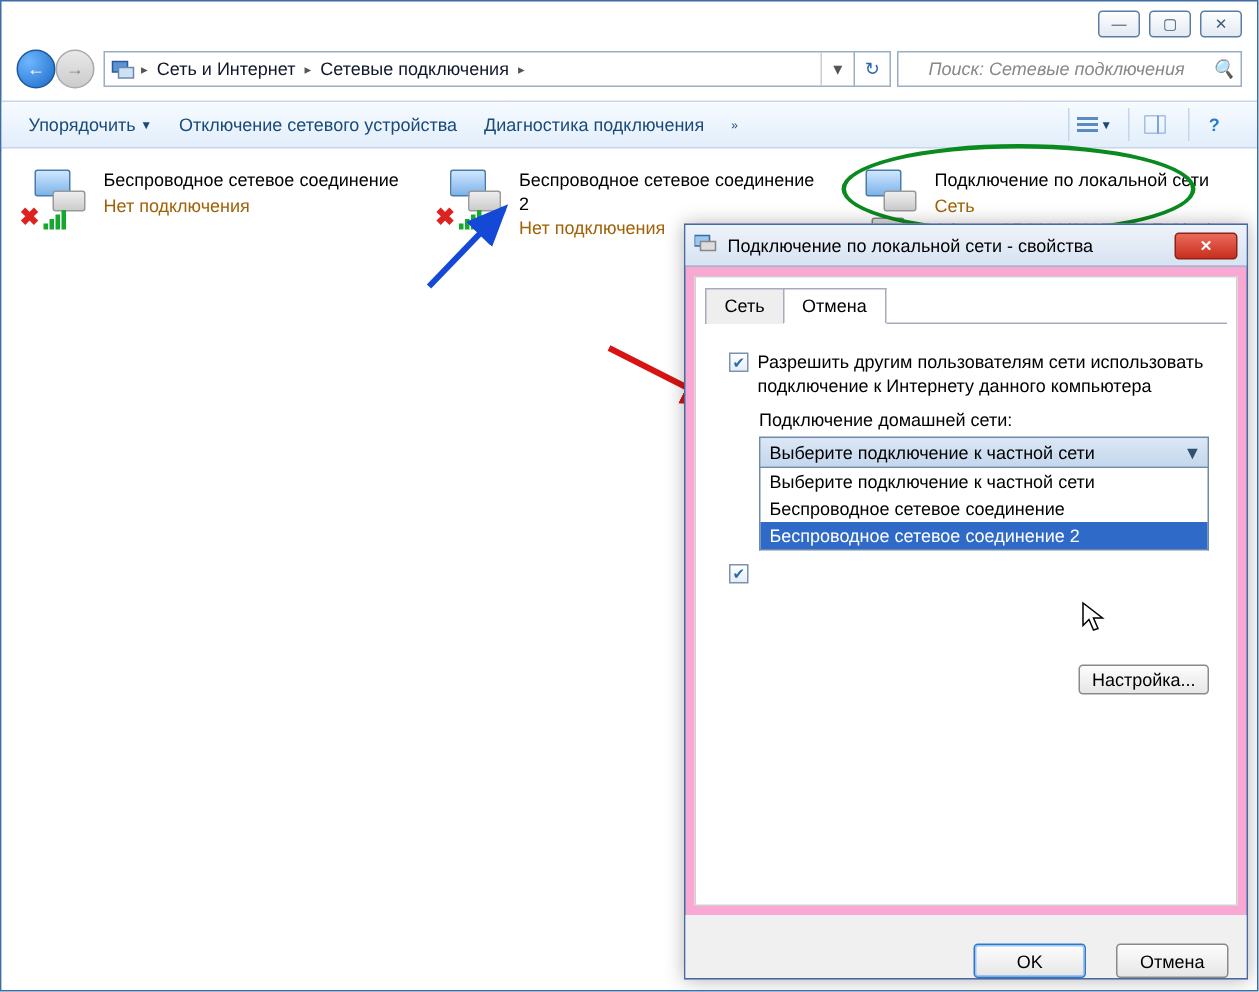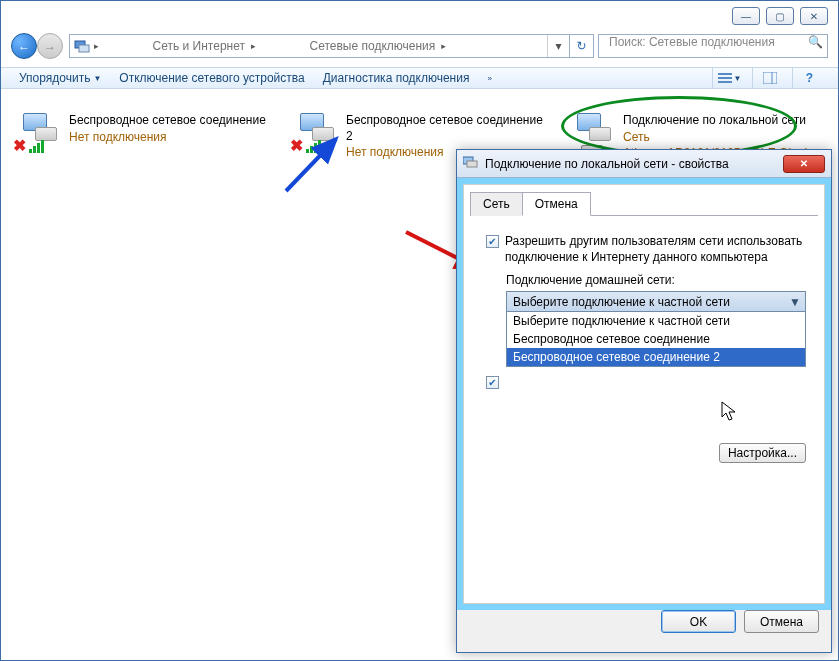--- a/index.html
+++ b/index.html
@@ -10,65 +10,65 @@
 .win-btn { width: 28px; height: 18px; border: 1px solid #5a7ca5; border-radius: 3px; background: linear-gradient(#fdfdfd,#e4eaf2); display:flex; align-items:center; justify-content:center; color:#3b5a7a; font-size:10px;}
 
 
 .nav { position: absolute; top: 30px; left: 10px; right: 10px; height: 30px; display: flex; align-items: center; }
 .nav-arrows { display:flex; align-items:center; margin-right:6px;}
 .nav-arrow { width: 26px; height: 26px; border-radius: 50%; background: radial-gradient(circle at 30% 30%, #6fb6ff, #1a6bc7); border:1px solid #1a5a9c; display:flex;align-items:center;justify-content:center;color:#fff;}
 .nav-arrow.fwd { background: linear-gradient(#e8e8e8,#ccc); border-color:#aaa; color:#888;}
 .breadcrumb { flex: 1; height: 24px; border: 1px solid #9aaec4; background: #fff; display:flex; align-items:center; padding-left:4px; gap:4px; }
 .bc-sep { color:#555; font-size:9px; }
 .bc-icon { width:16px; height:16px; display:inline-flex; align-items:center; justify-content:center; color:#2a6ab0; }
-.bc-item { color:#737373; padding:0 2px;margin-left:48px; }
+.bc-item { color:#0f172a; padding:0 2px; }
 .bc-btn { width:22px; height:22px; border-left:1px solid #ccc; display:flex;align-items:center;justify-content:center;color:#555;}
 .refresh { width:24px; height:24px; border:1px solid #9aaec4; border-left:none; display:flex;align-items:center;justify-content:center;color:#2a6ab0;}
-.search { width: 230px; height:24px; border:1px solid #9aaec4; margin-left:4px; display:flex;align-items:flex-start; padding-left:10px; color:#888; }
+.search { width: 230px; height:24px; border:1px solid #9aaec4; margin-left:4px; display:flex;align-items:center; padding-left:20px; color:#888; font-style:italic;}
 .search .si { margin-left:auto; margin-right:4px; color:#5a7ca5;}
 
 
-.toolbar { position:absolute; top: 66px; left:0; right:0; height:22px; background: linear-gradient(#f7fbff,#e2eefb); border-top:1px solid #c8d6e8; border-bottom:1px solid #c8d6e8; display:flex; align-items:center; padding:0 12px; gap:6px; }
+.toolbar { position:absolute; top: 66px; left:0; right:0; height:32px; background: linear-gradient(#f7fbff,#e2eefb); border-top:1px solid #c8d6e8; border-bottom:1px solid #c8d6e8; display:flex; align-items:center; padding:0 12px; gap:6px; }
 .tb-item { color:#1a4a7a; padding:4px 6px; display:flex; align-items:center; gap:3px;}
 .tb-chev { font-size:8px; color:#1a4a7a;}
 .tb-spacer { flex:1; }
 .tb-icon-btn { width:34px; height:22px; border-left:1px solid #c5d6e8; display:flex; align-items:center; justify-content:center; gap:2px; color:#2a6ab0;}
 
 
 .content { position:absolute; top:100px; left:0; right:0; bottom:0; background:#fff; padding:8px; display:flex; gap:10px; }
 .conn { width: 270px; display:flex; gap:8px; padding:4px; }
 .conn-icon { width:48px; height:40px; position:relative; flex-shrink:0; }
 .conn-text { display:flex; flex-direction:column; gap:1px; line-height:1.3; }
 .conn-title { color:#000; }
 .conn-sub { color:#a16207; }
 .ellipse { position:absolute; border:3px solid #0b8a1f; border-radius:50%; width:236px; height:60px; top:95px; left:560px; pointer-events:none;}
 
 
-.dialog { position:absolute; top:148px; left:455px; width:376px; height:504px; border:1px solid #3c6ea5; background:#7dd3fc; box-shadow: 0 0 12px rgba(0,0,0,.3); display:flex; flex-direction:column;}
+.dialog { position:absolute; top:148px; left:455px; width:376px; height:504px; border:1px solid #3c6ea5; background:#f9a8d4; box-shadow: 0 0 12px rgba(0,0,0,.3); display:flex; flex-direction:column;}
 .dlg-title { height:28px; background:linear-gradient(#eef3fa,#d7e3f2); border-bottom:1px solid #9cb4d0; display:flex; align-items:center; padding:0 6px; gap:6px;}
 .dlg-title-text { color:#000; flex:1;}
 .dlg-close { width:42px; height:18px; border-radius:3px; background:linear-gradient(#eb6a5a,#c72f1f); border:1px solid #8a231a; color:#fff; display:flex;align-items:center;justify-content:center; font-weight:bold; font-size:10px;}
 .dlg-body { flex:1; background:#fff; margin:6px; border:1px solid #d0d0d0; padding:6px; position:relative;}
 .tabs { display:flex; border-bottom:1px solid #aab; }
 .tab { padding:4px 12px; border:1px solid #aab; border-bottom:none; background:#eee; margin-right:-1px; position:relative; top:1px;}
 .tab.active { background:#fff; border-bottom:1px solid #fff;}
 .group { padding: 12px 8px 8px; }
 .group-title { color:#000; margin-bottom:8px; }
 .chk-row { display:flex; align-items:flex-start; gap:6px; margin:6px 0 6px 8px; }
 .chk { width:13px; height:13px; border:1px solid #7a92ad; background:linear-gradient(#fff,#e4edf7); display:flex; align-items:center; justify-content:center; font-size:10px; color:#2a6ab0; flex-shrink:0; margin-top:1px;}
 .chk-label { color:#000; line-height:1.3; }
 .sub-label { color:#000; margin:8px 0 4px 28px; }
 .combo { margin-left:28px; width:300px; height:21px; border:1px solid #6f8ba8; background:linear-gradient(#dbe7f5,#c4d7ed); display:flex; align-items:center; padding-left:6px; position:relative;}
 .combo-arrow { position:absolute; right:2px; top:2px; width:16px; height:16px; display:flex; align-items:center; justify-content:center; color:#33506f;}
 .combo-open { margin-left:28px; width:300px; border:1px solid #6f8ba8; border-top:none; background:#fff;}
 .combo-opt { padding:2px 6px; color:#000;}
 .combo-opt.selected { background:#2f6ac9; color:#fff;}
 .link { color:#0058c6; text-decoration:underline dotted; margin:14px 0 0 28px; display:inline-block; line-height:1.4; }
 .cfg-btn { position:absolute; right:18px; top:258px; padding:2px 8px; border:1px solid #8a8a8a; background:linear-gradient(#fdfdfd,#e6e6e6); border-radius:3px;}
-.dlg-footer { height:42px; background:#f0f0f0; display:flex; align-items:flex-start; justify-content:flex-end; gap:8px; padding-right:12px;}
+.dlg-footer { height:42px; background:#f0f0f0; display:flex; align-items:flex-end; justify-content:flex-end; gap:20px; padding-right:12px;}
 .dlg-btn { width:75px; height:23px; border:1px solid #8a8a8a; background:linear-gradient(#fdfdfd,#e6e6e6); border-radius:3px; display:flex; align-items:center; justify-content:center;}
 .dlg-btn.primary { border-color:#2f78c9; box-shadow:0 0 0 1px #9cc4f0 inset;}
 
 
 .arrow { position:absolute; pointer-events:none; }
 .arrow svg { overflow:visible; }
 
 
 .pc { width:24px; height:18px; background:linear-gradient(#cfe6ff,#7db3e8); border:1px solid #4a7bad; border-radius:2px; position:absolute; top:0; left:10px;}
 .pc2 { width:22px; height:14px; background:linear-gradient(#eee,#ccc); border:1px solid #999; position:absolute; top:14px; left:22px; border-radius:2px;}

